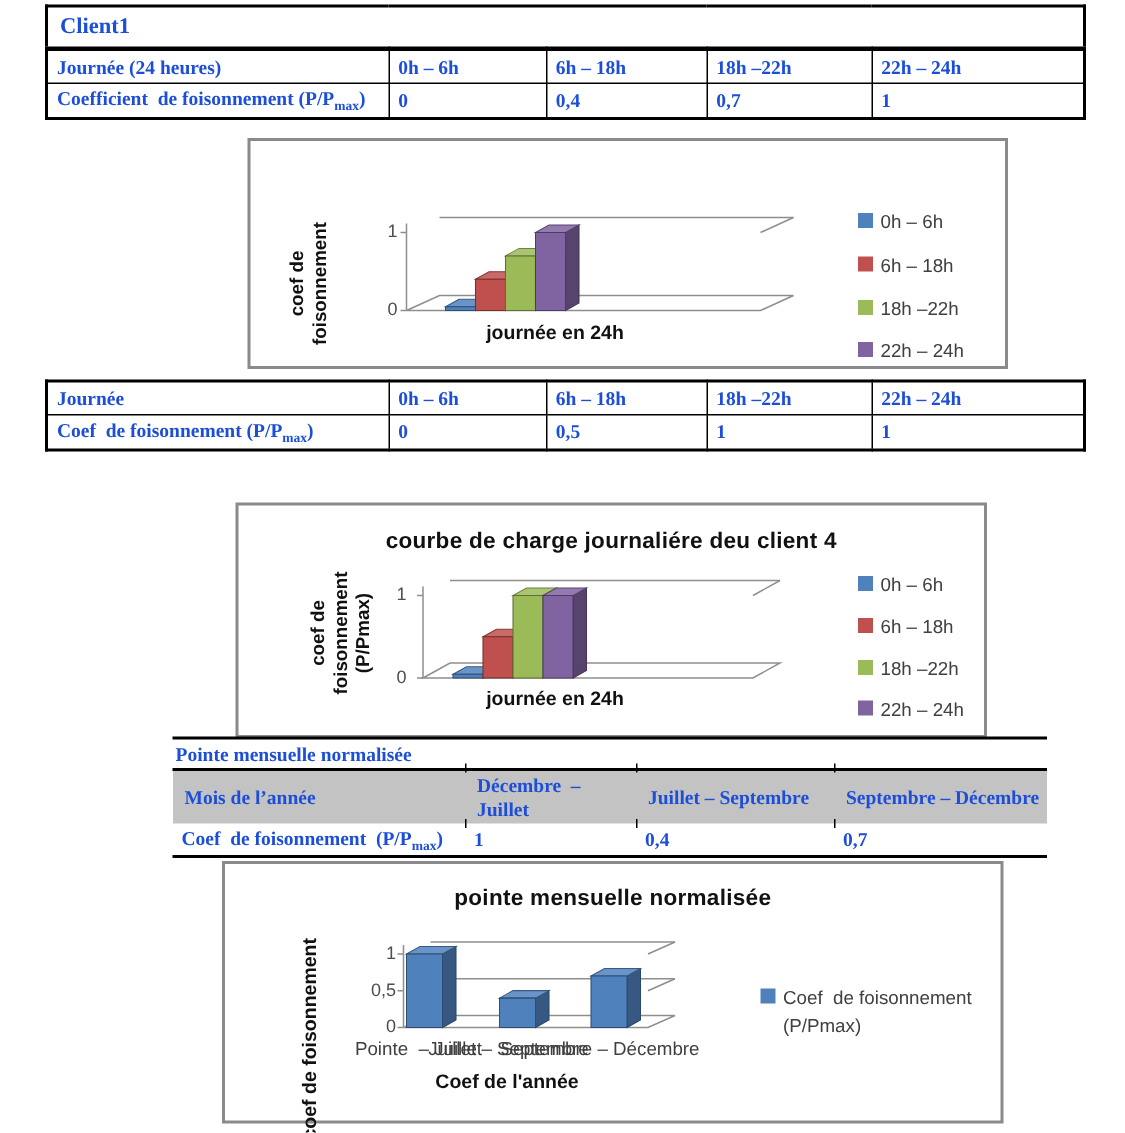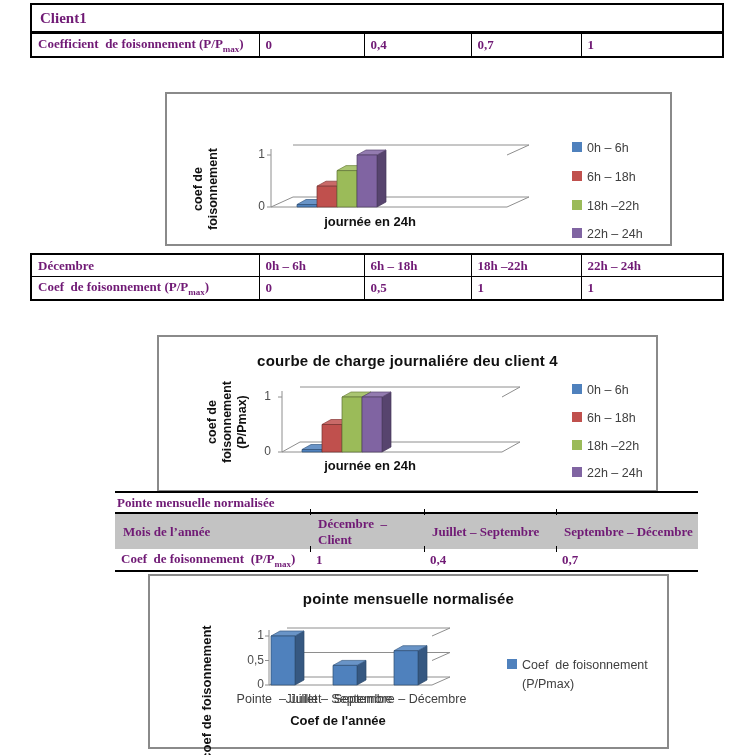--- a/index.html
+++ b/index.html
@@ -1,20 +1,20 @@
 <!DOCTYPE html>
 <html><head>
 <meta charset="utf-8">
 <style>
   html,body{margin:0;padding:0;background:#fff}
   body{width:750px;height:755px;position:relative;overflow:hidden;font-family:"Liberation Sans",sans-serif}
 
   
   .tbl{position:absolute;border-collapse:collapse;table-layout:fixed;
-       font-family:"Liberation Serif",serif;font-weight:bold;font-size:13px;color:#701a75}
+       font-family:"Liberation Serif",serif;font-weight:bold;font-size:13px;color:#1d4ed8}
   .tbl td{white-space:pre-wrap;overflow:hidden}
   .t12{border:2px solid #000}
   .t12 td{border:1px solid #000;padding:2px 3px 2px 6px;height:17px;vertical-align:middle}
   .t12 tr.title-row td{border-bottom:3px solid #000;padding-left:8px}
   .t1 tr.title-row td{font-size:15px;height:22px}
   .t2 tr.title-row td{font-size:13.5px;height:14px}
   .t3{border-top:2.5px solid #000;border-bottom:2.5px solid #000}
   .t3 td{padding:2px 3px 1px 6px;height:14px;vertical-align:middle}
   .t3 tr.title-row td{border-bottom:2px solid #000;padding-left:2px}
   .t3 tr.gray td{background:#c3c3c3;padding-left:8px}
@@ -46,20 +46,27 @@
       <col style="width:105px">
       <col style="width:107px">
       <col style="width:110px">
       <col style="width:142px">
     </colgroup>
   <tbody>
       <tr class="title-row">
     <td colspan="5">Client1</td>
   </tr>
   <tr>
+    <td>Journée (24 heures)</td>
+    <td>0h – 6h</td>
+    <td>6h – 18h</td>
+    <td>18h –22h</td>
+    <td>22h – 24h</td>
+  </tr>
+  <tr>
     <td><span>Coefficient  de foisonnement (P/P</span><sub>max</sub><span>)</span></td>
     <td>0</td>
     <td>0,4</td>
     <td>0,7</td>
     <td>1</td>
   </tr>
 </tbody>
   </table>
 
 <div class="chart" style="left:165px;top:92px;width:503px;height:150px">
@@ -121,21 +128,21 @@
 <table class="tbl t12 t2" style="left:30px;top:253px;width:692px">
   <colgroup>
       <col style="width:228px">
       <col style="width:105px">
       <col style="width:107px">
       <col style="width:110px">
       <col style="width:142px">
     </colgroup>
   <tbody>
   <tr>
-    <td>Décembre</td>
+    <td>Journée</td>
     <td>0h – 6h</td>
     <td>6h – 18h</td>
     <td>18h –22h</td>
     <td>22h – 24h</td>
   </tr>
   <tr>
     <td><span>Coef  de foisonnement (P/P</span><sub>max</sub><span>)</span></td>
     <td>0</td>
     <td>0,5</td>
     <td>1</td>
@@ -208,21 +215,21 @@
       <col style="width:114px">
       <col style="width:132px">
       <col style="width:142px">
     </colgroup>
   <tbody>
       <tr class="title-row">
     <td colspan="4">Pointe mensuelle normalisée</td>
   </tr>
   <tr class="gray">
     <td>Mois de l’année</td>
-    <td>Décembre  – Client</td>
+    <td>Décembre  – Juillet</td>
     <td>Juillet – Septembre</td>
     <td>Septembre – Décembre</td>
   </tr>
   <tr>
     <td><span>Coef  de foisonnement  (P/P</span><sub>max</sub><span>)</span></td>
     <td>1</td>
     <td>0,4</td>
     <td>0,7</td>
   </tr>
 </tbody>

